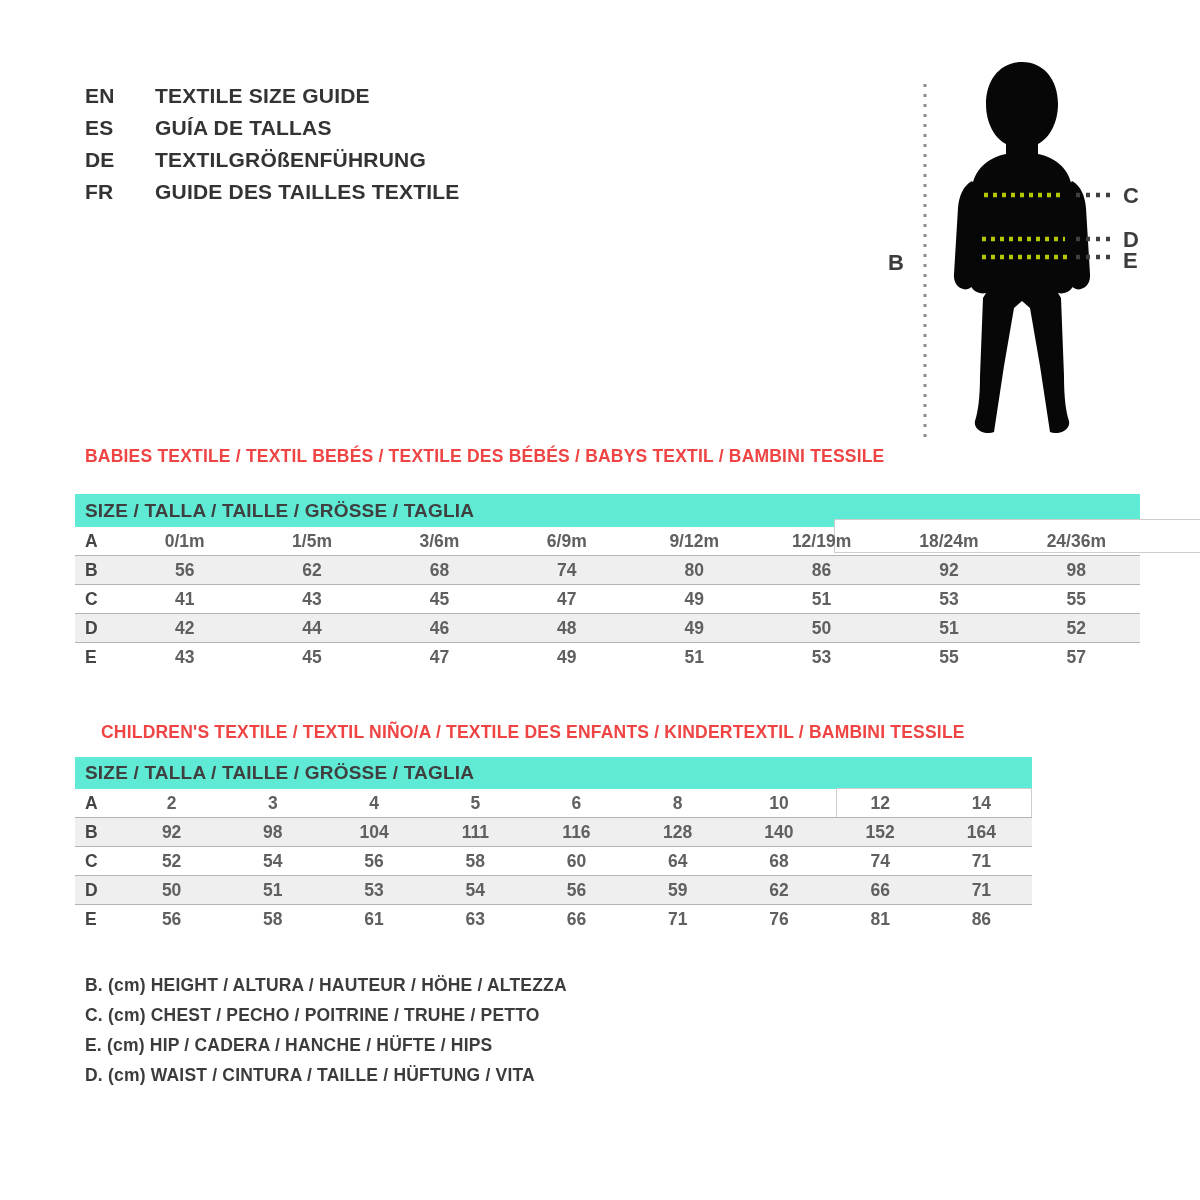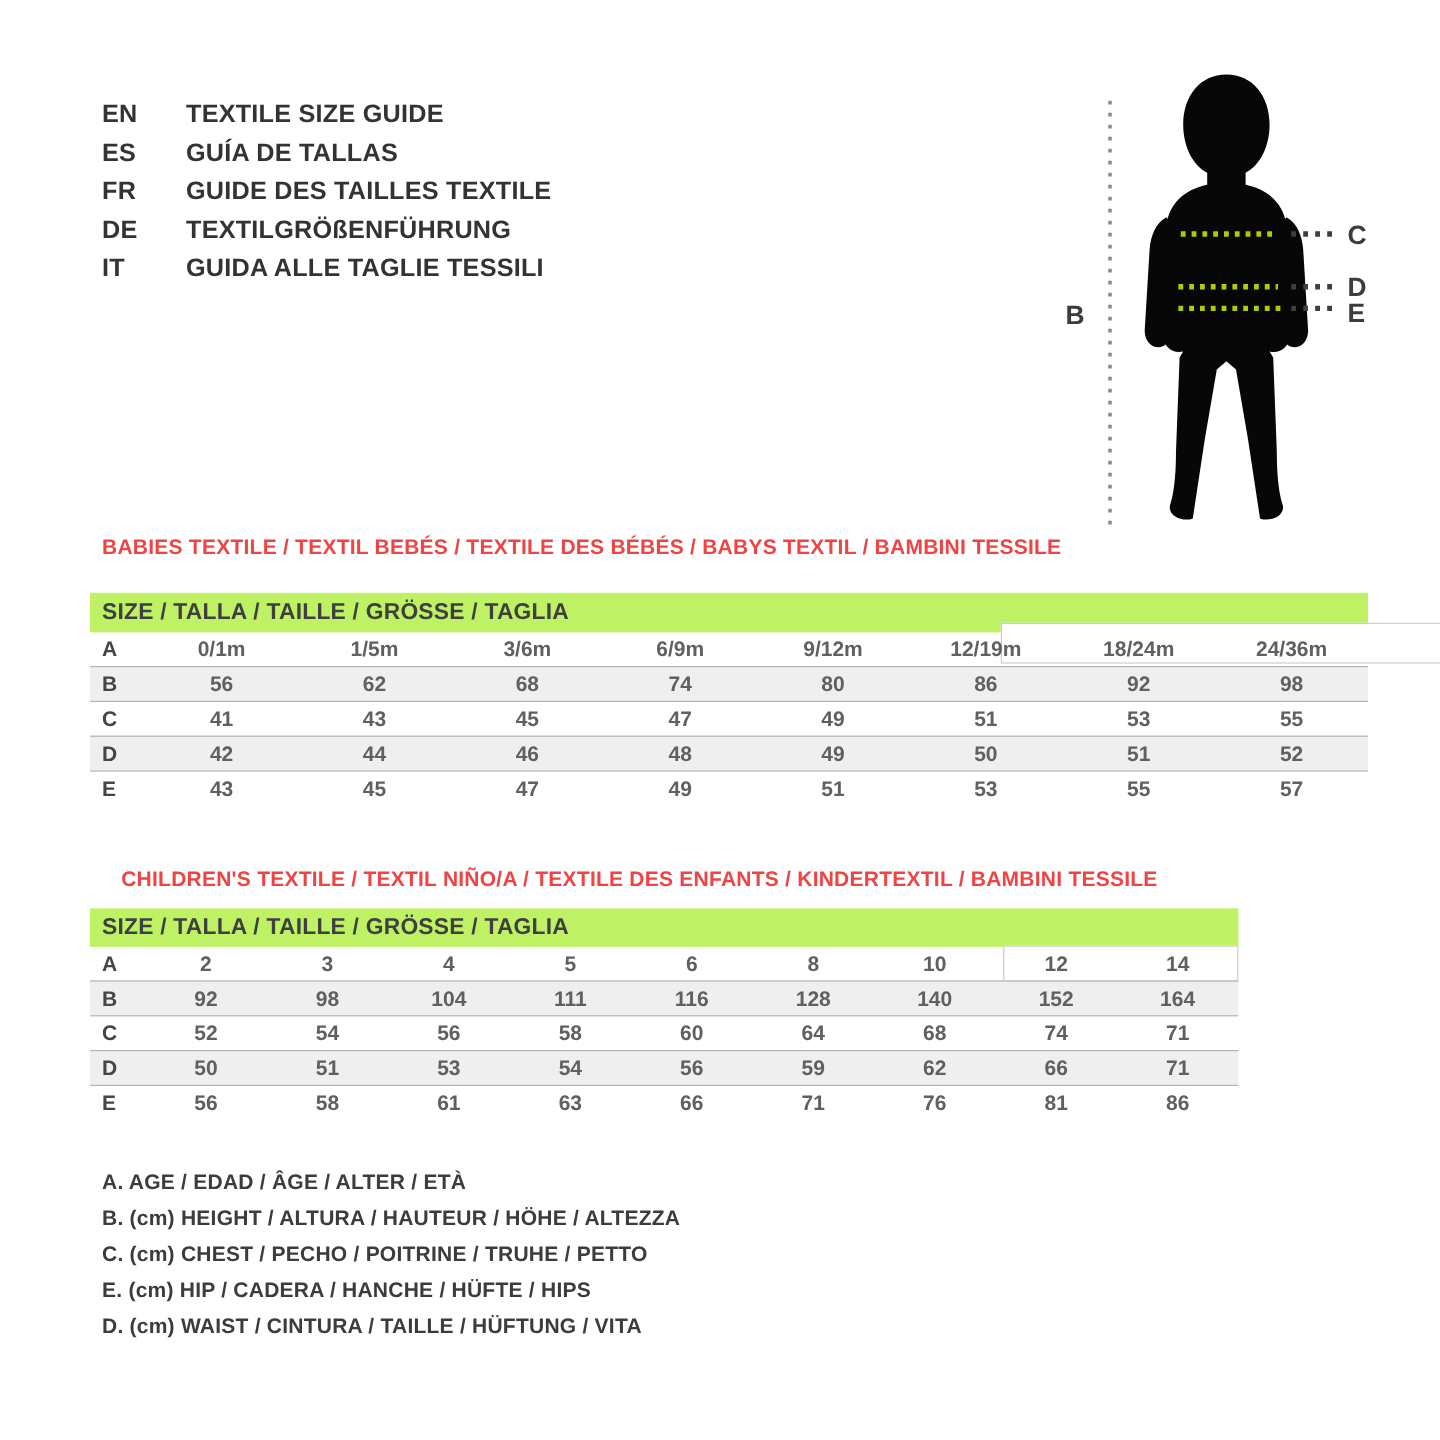--- a/index.html
+++ b/index.html
@@ -12,21 +12,21 @@
   .langs{position:absolute;left:85px;top:80px;}
   .lang-row{display:flex;height:32px;align-items:center;font-size:21px;letter-spacing:.2px;color:#333;}
   .lang-code{width:70px;}
   
   .figure{position:absolute;left:880px;top:46px;width:315px;height:402px;}
   .figure svg text{font-family:"Liberation Sans",sans-serif;font-weight:700;fill:#3c3c3c;font-size:22px;}
   
   .section-title{position:absolute;left:85px;font-size:17.5px;color:#ef4444;letter-spacing:.2px;white-space:nowrap;}
   
   .table{position:absolute;left:75px;}
-  .size-bar{height:33px;background:#bef264;display:flex;align-items:center;padding-left:10px;font-size:19px;color:#3f3f3f;letter-spacing:.2px;}
+  .size-bar{height:33px;background:#5eead4;display:flex;align-items:center;padding-left:10px;font-size:19px;color:#3f3f3f;letter-spacing:.2px;}
   .rows{position:relative;z-index:2;}
   .trow{display:flex;height:28px;align-items:center;font-size:17.5px;color:#606060;}
   .trow + .trow{border-top:1px solid #b3b3b3;}
   .trow.band{background:#efefef;}
   .rlabel{width:36px;padding-left:10px;color:#454545;flex:none;}
   .cell{flex:1;text-align:center;}
   .hl{position:absolute;background:#ffffff;border:1px solid #cdcdcd;z-index:1;}
   
   .legend{position:absolute;left:85px;top:970px;}
   .legend-row{height:30px;display:flex;align-items:center;font-size:17.5px;color:#3c3c3c;letter-spacing:.2px;white-space:nowrap;}
@@ -39,30 +39,26 @@
   <div class="langs">
     <div class="lang-row">
       <span class="lang-code">EN</span>
       <span>TEXTILE SIZE GUIDE</span>
     </div>
     <div class="lang-row">
       <span class="lang-code">ES</span>
       <span>GUÍA DE TALLAS</span>
     </div>
     <div class="lang-row">
+      <span class="lang-code">DE</span>
+      <span>TEXTILGRÖßENFÜHRUNG</span>
+    </div>
+    <div class="lang-row">
       <span class="lang-code">FR</span>
       <span>GUIDE DES TAILLES TEXTILE</span>
-    </div>
-    <div class="lang-row">
-      <span class="lang-code">DE</span>
-      <span>TEXTILGRÖßENFÜHRUNG</span>
-    </div>
-    <div class="lang-row">
-      <span class="lang-code">IT</span>
-      <span>GUIDA ALLE TAGLIE TESSILI</span>
     </div>
   </div>
 
   <div class="figure">
     <svg width="315" height="402" viewBox="0 0 315 402">
 
       <line x1="45" y1="38" x2="45" y2="398" stroke="#8c8c8c" stroke-width="3" stroke-dasharray="3 7"></line>
       <text x="8" y="224">B</text>
 
       <path fill="#070707" d="
@@ -219,20 +215,19 @@
           <span class="cell">66</span>
           <span class="cell">71</span>
           <span class="cell">76</span>
           <span class="cell">81</span>
           <span class="cell">86</span>
         </div>
       </div>
   </div>
 
   <div class="legend">
-    <div class="legend-row">A. AGE / EDAD / ÂGE / ALTER / ETÀ</div>
     <div class="legend-row">B. (cm) HEIGHT / ALTURA / HAUTEUR / HÖHE / ALTEZZA</div>
     <div class="legend-row">C. (cm) CHEST / PECHO / POITRINE / TRUHE / PETTO</div>
     <div class="legend-row">E. (cm) HIP / CADERA / HANCHE / HÜFTE / HIPS</div>
     <div class="legend-row">D. (cm) WAIST / CINTURA / TAILLE / HÜFTUNG / VITA</div>
   </div>
 
 </div>
 
 </body></html>

